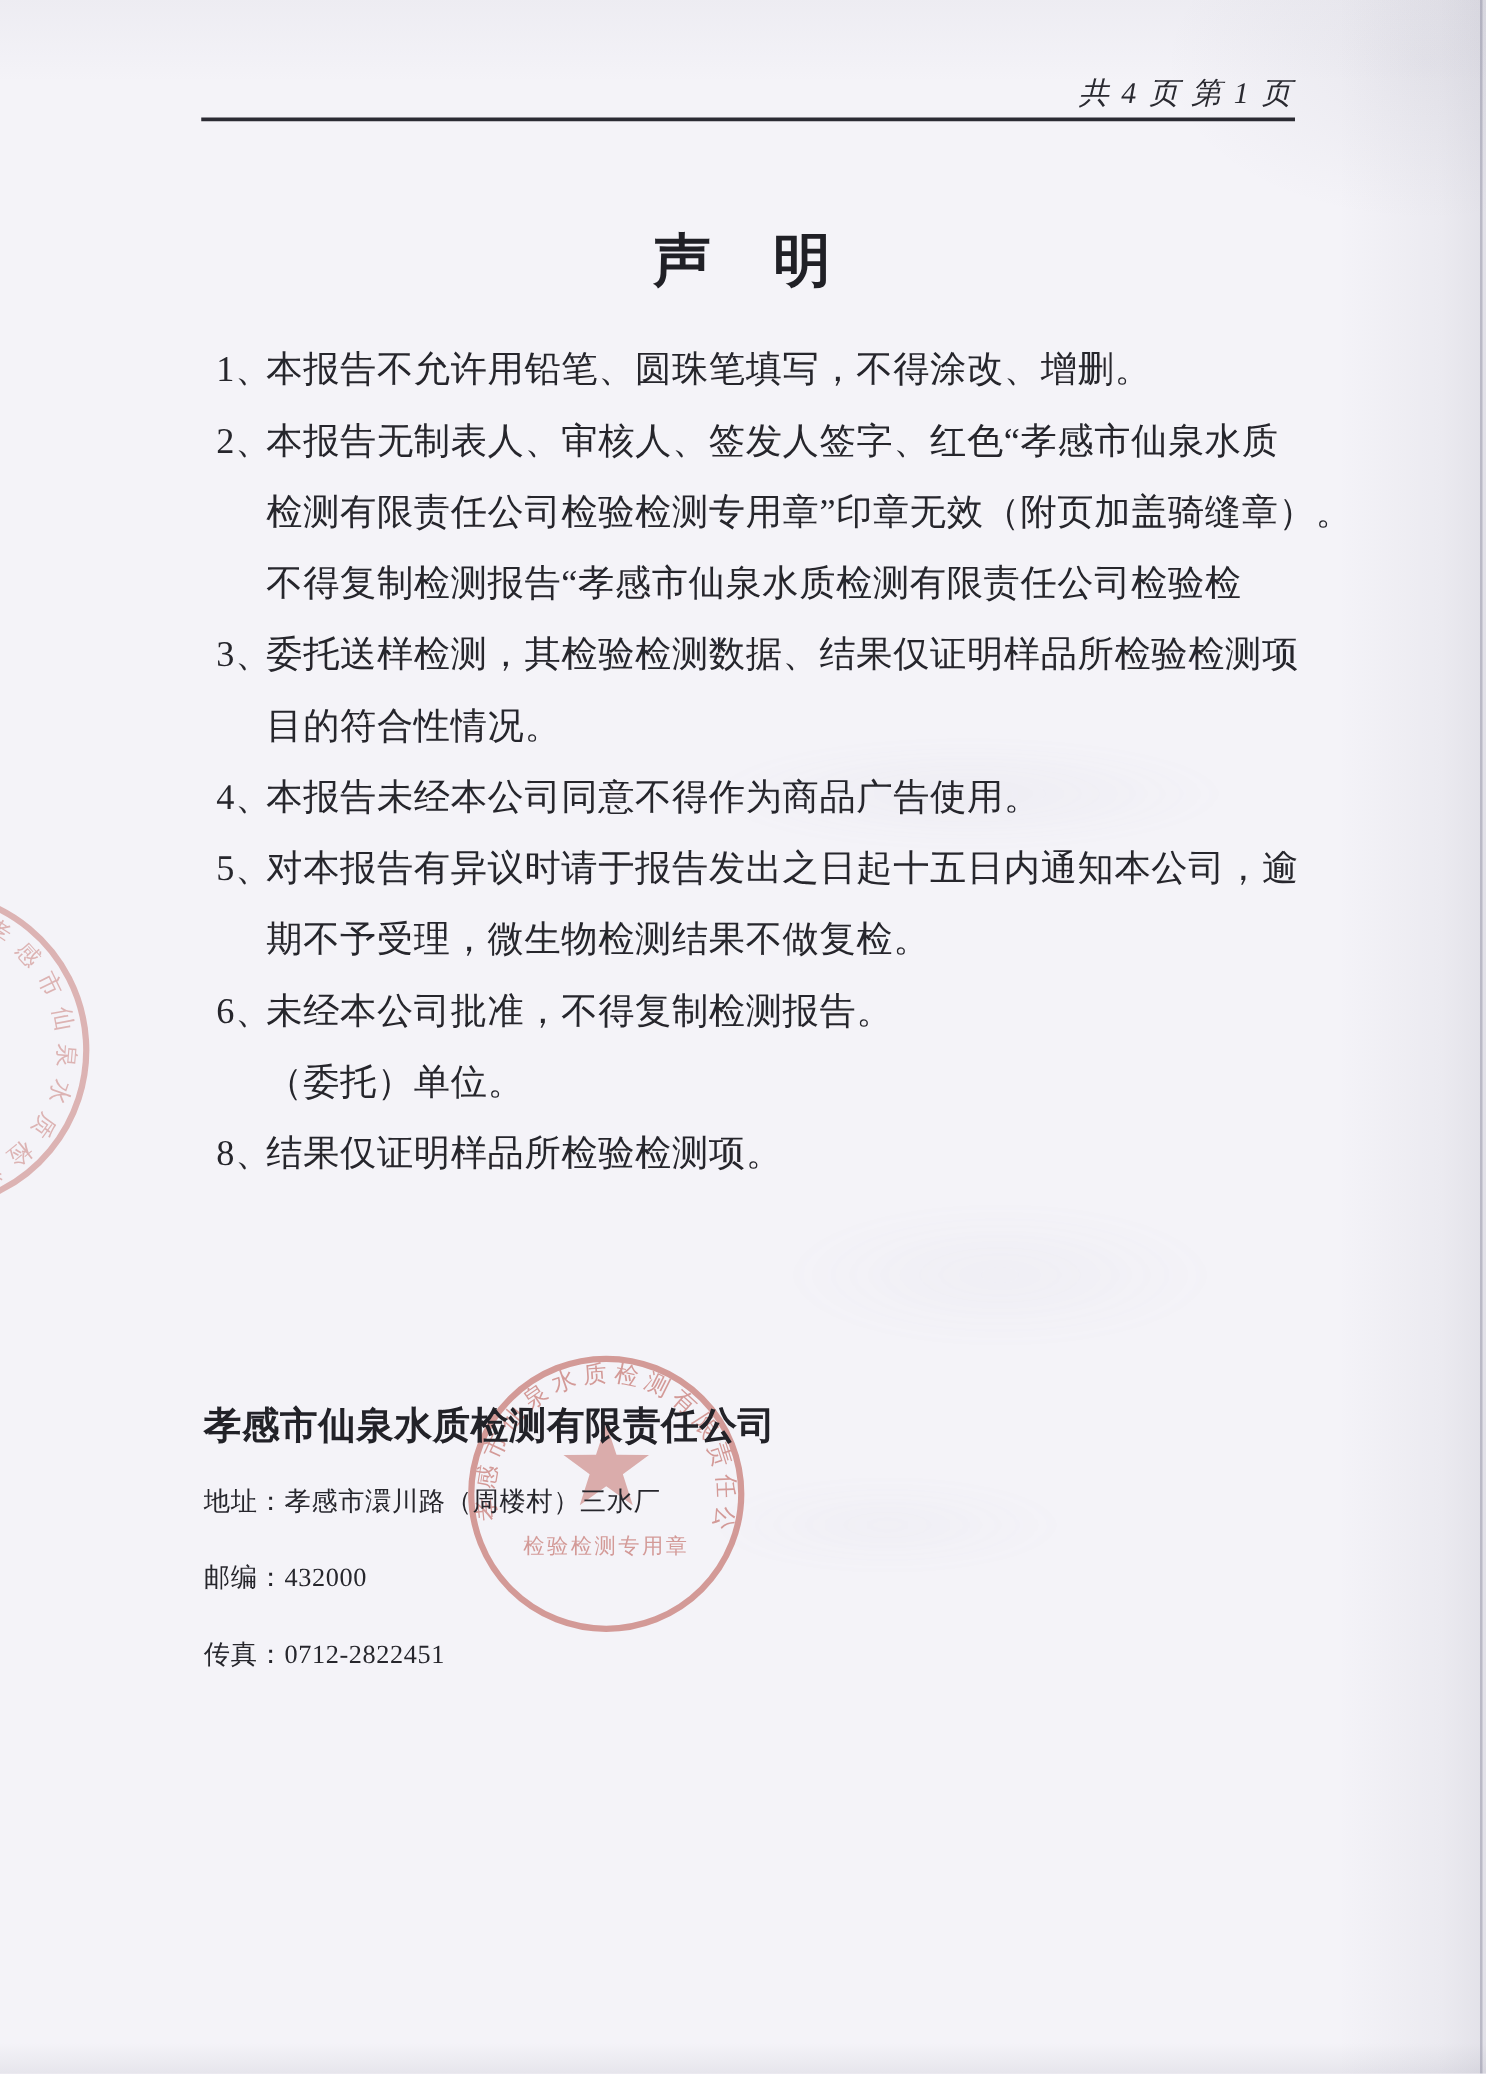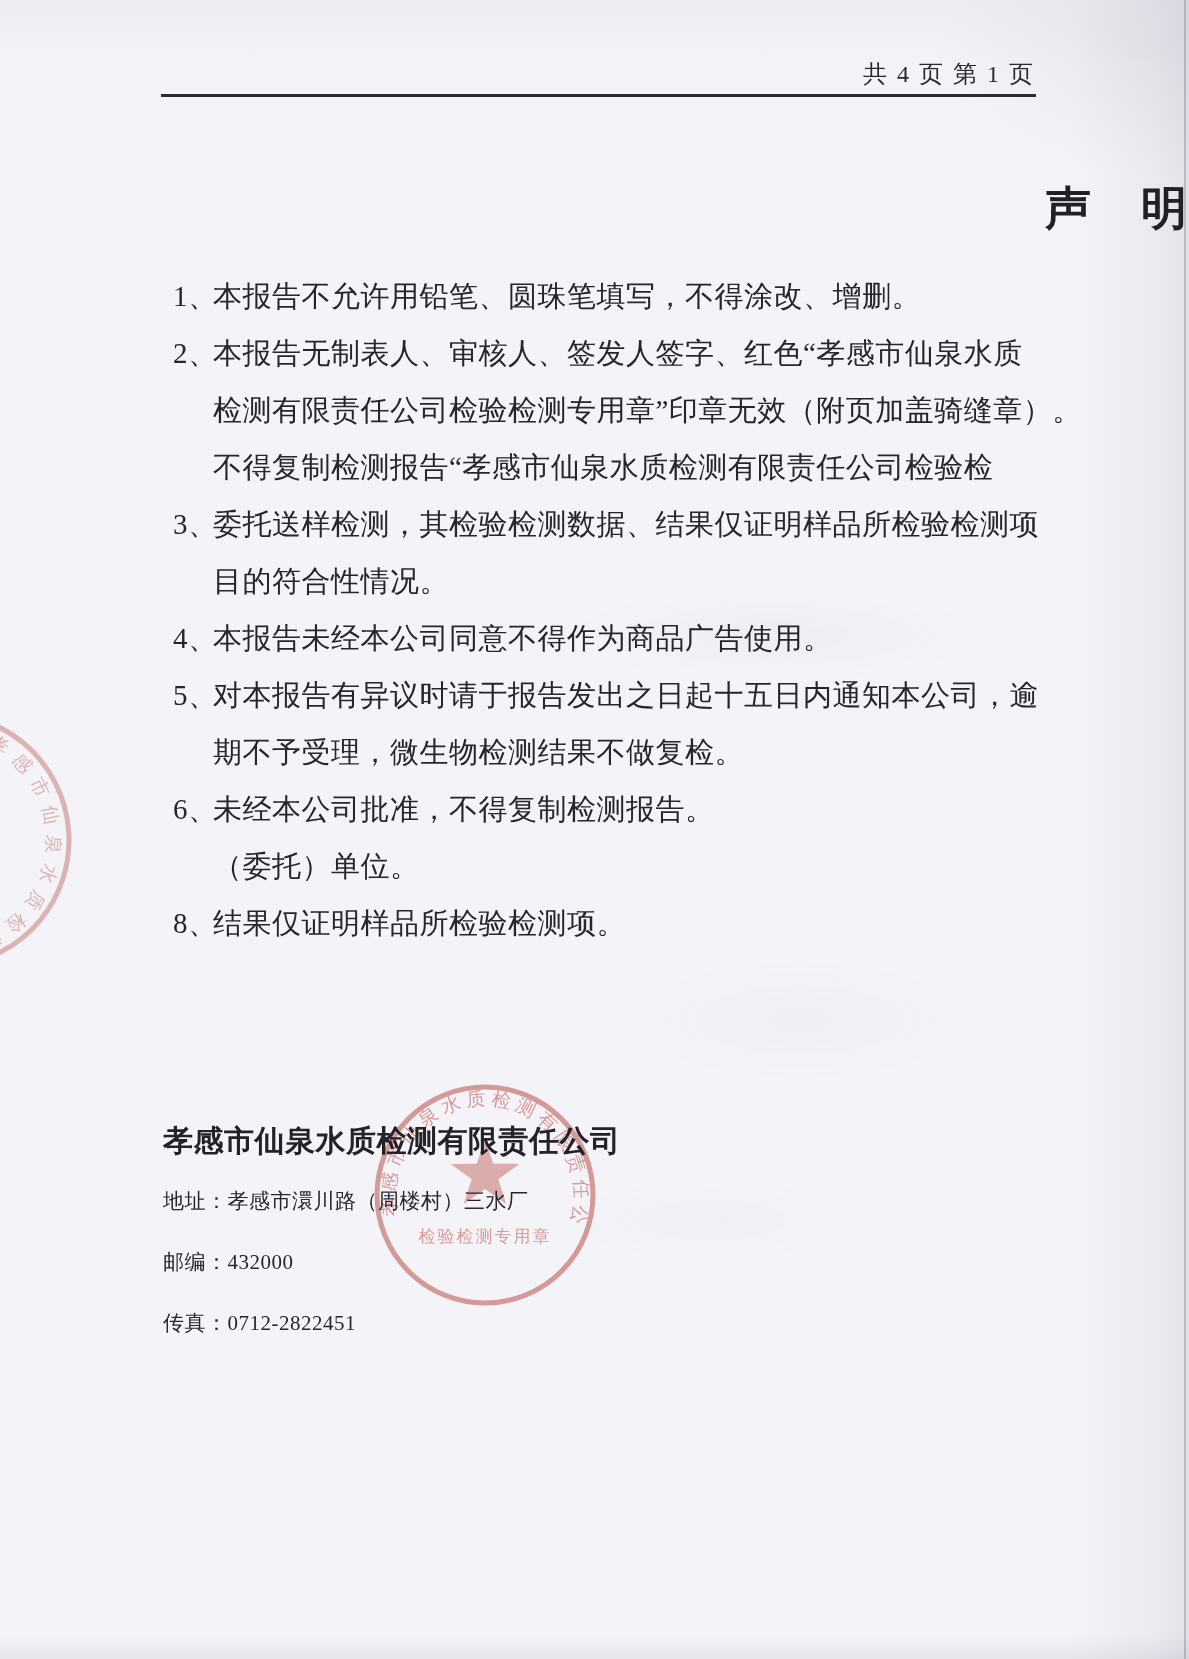--- a/index.html
+++ b/index.html
@@ -30,29 +30,29 @@
   .bleed{position:absolute;pointer-events:none;filter:blur(6px);opacity:0.35;}
   .bleed.b1{left:560px;top:590px;width:430px;height:90px;
     background:radial-gradient(ellipse at center, rgba(150,150,175,0.18), rgba(0,0,0,0) 70%);}
   .bleed.b2{left:620px;top:960px;width:360px;height:120px;
     background:radial-gradient(ellipse at center, rgba(150,150,175,0.14), rgba(0,0,0,0) 70%);}
   .bleed.b3{left:560px;top:1180px;width:300px;height:80px;
     background:radial-gradient(ellipse at center, rgba(150,150,175,0.12), rgba(0,0,0,0) 70%);}
 
   .pagination{
     position:absolute;top:58px;right:154px;
-    font-size:24px;letter-spacing:2px;color:#2a2a31;
+    font-size:24px;letter-spacing:2px;color:#2a2a31;font-style:italic;
   }
   .head-rule{
     position:absolute;top:94px;left:161px;right:153px;height:3px;
     background:#2b2b33;
   }
   .doc-title{
     position:absolute;top:178px;left:0;width:100%;
-    text-align:right;font-size:46px;font-weight:bold;
+    text-align:center;font-size:46px;font-weight:bold;
     letter-spacing:2px;color:#202026;
   }
   .statement{
     position:absolute;top:268px;left:173px;width:890px;
   }
   .s-line{
     height:57px;line-height:57px;font-size:29px;
     padding-left:40px;white-space:nowrap;color:#26262c;
     letter-spacing:0.5px;
   }

